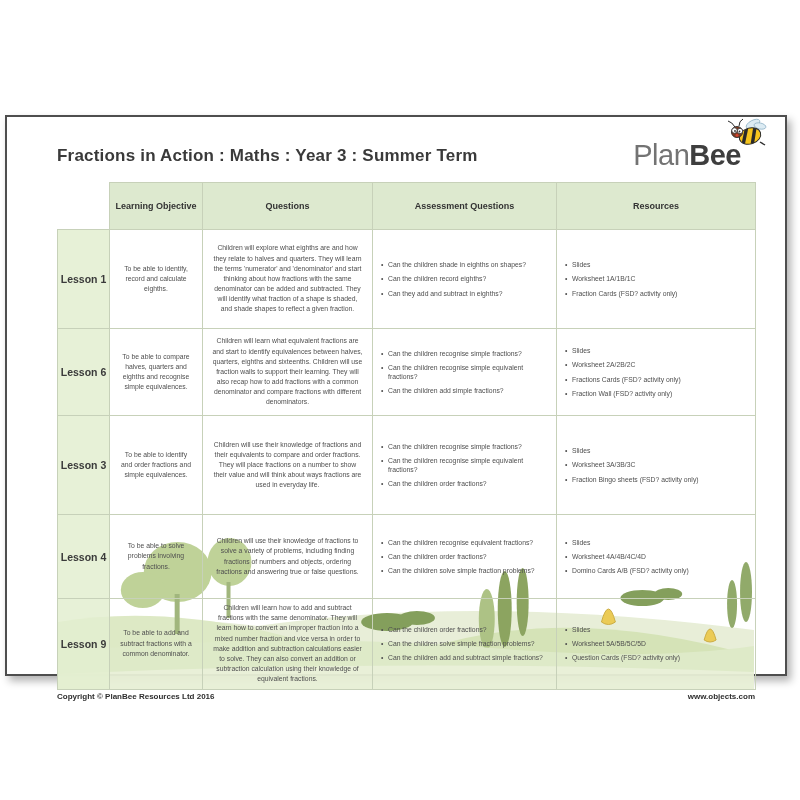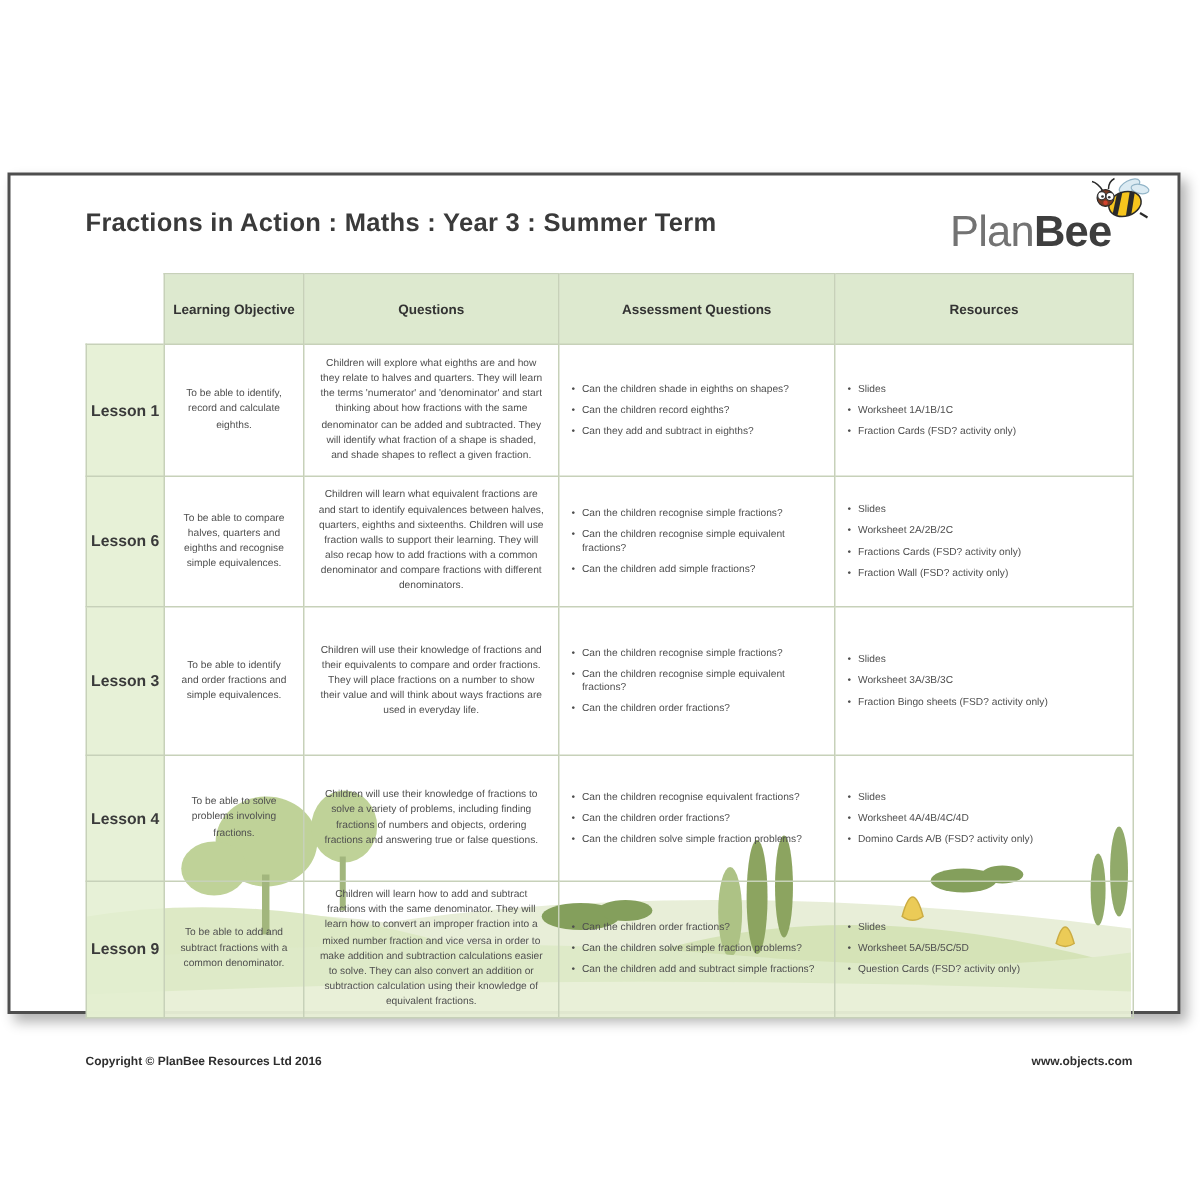--- a/index.html
+++ b/index.html
@@ -9,21 +9,21 @@
     position:relative; overflow:hidden;
   }
   .page {
     position:absolute; left:5px; top:115px;
     width:782px; height:561px; box-sizing:border-box;
     background:#ffffff; border:2px solid #4e4e4e;
     box-shadow:4px 5px 8px rgba(0,0,0,0.30);
     padding:22px 0 0 50px;
   }
   .header-row {
-    display:flex; justify-content:space-between; align-items:flex-start;
+    display:flex; justify-content:space-between; align-items:center;
     width:698px; margin-bottom:10px;
   }
   .title { font-size:17px; font-weight:bold; color:#3a3a3a; letter-spacing:0.2px; }
   .logo { position:relative; padding-right:14px; white-space:nowrap; }
   .logo-plan { font-size:29px; color:#737373; letter-spacing:-0.5px; }
   .logo-bee  { font-size:29px; color:#3e3e3e; font-weight:bold; letter-spacing:-0.5px; }
   .bee-svg { position:absolute; top:-22px; right:-12px; }
 
   .table-wrap { position:relative; width:698px; }
   .landscape { position:absolute; bottom:1px; left:1px; width:696px; height:155px; z-index:0; }
@@ -41,29 +41,29 @@
   .plan td { font-size:6.8px; color:#4f4f4f; vertical-align:middle; padding:4px 6px; background:transparent; }
   td.lesson-cell {
     background:rgba(227,238,208,0.85);
     font-size:10.5px; font-weight:bold; color:#3a3a3a; text-align:center; padding:2px;
   }
   td.objective-cell, td.overview-cell { text-align:center; line-height:1.5; padding:4px 9px; }
   td.questions-cell, td.resources-cell { padding:4px 4px 4px 8px; }
   ul.bullets { margin:0; padding:0; list-style:none; }
   ul.bullets li { position:relative; padding-left:7px; margin:5px 0; line-height:1.35; font-size:6.8px; }
   ul.bullets li::before { content:"\2022"; position:absolute; left:0; top:0; }
-  tbody tr:nth-child(1){ height:88px;border-radius:32px; }
+  tbody tr:nth-child(1){ height:99px;border-radius:32px; }
   tbody tr:nth-child(2){ height:87px; }
   tbody tr:nth-child(3){ height:99px; }
   tbody tr:nth-child(4){ height:84px; }
   tbody tr:nth-child(5){ height:79px; }
 
   .footer {
     display:flex; justify-content:space-between; align-items:flex-start;
-    width:698px; margin-top:24px; font-size:8px;
+    width:698px; margin-top:2px; font-size:8px;
   }
   .copyright { font-weight:bold; color:#2e2e2e; }
   .note { font-style:italic; color:#98a284; max-width:440px; text-align:center; }
   .website { font-weight:bold; color:#2e2e2e; }
 </style>
 </head>
 <body>
 
 <div class="page">
 

